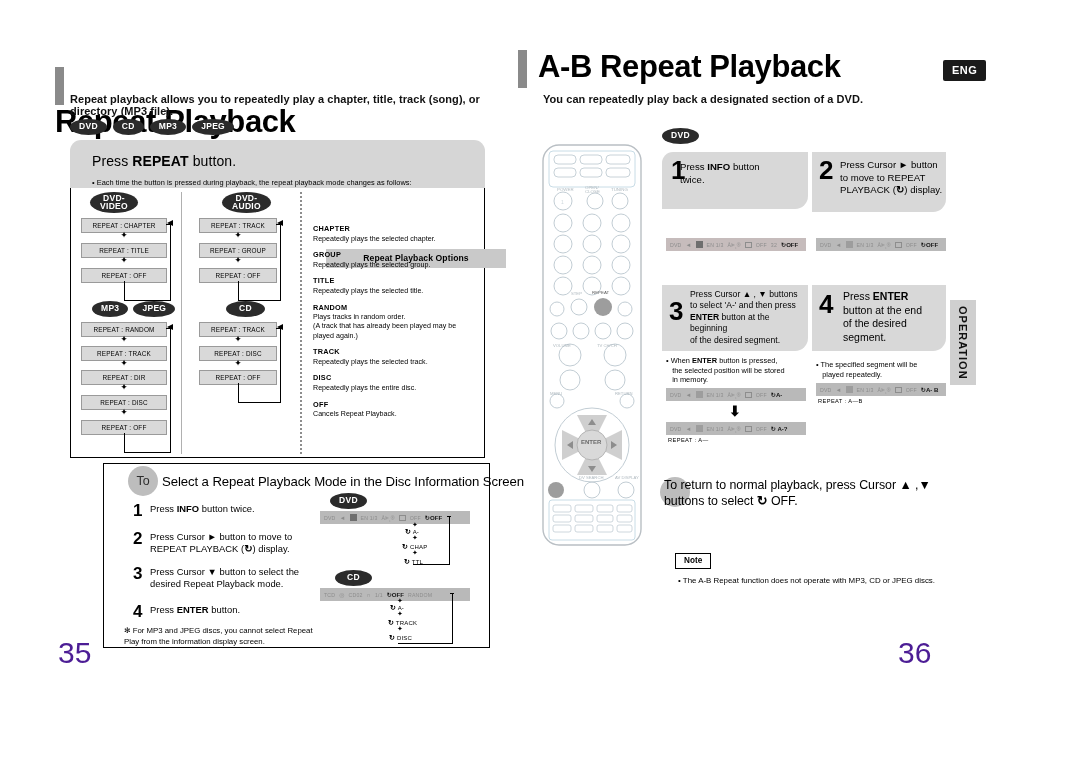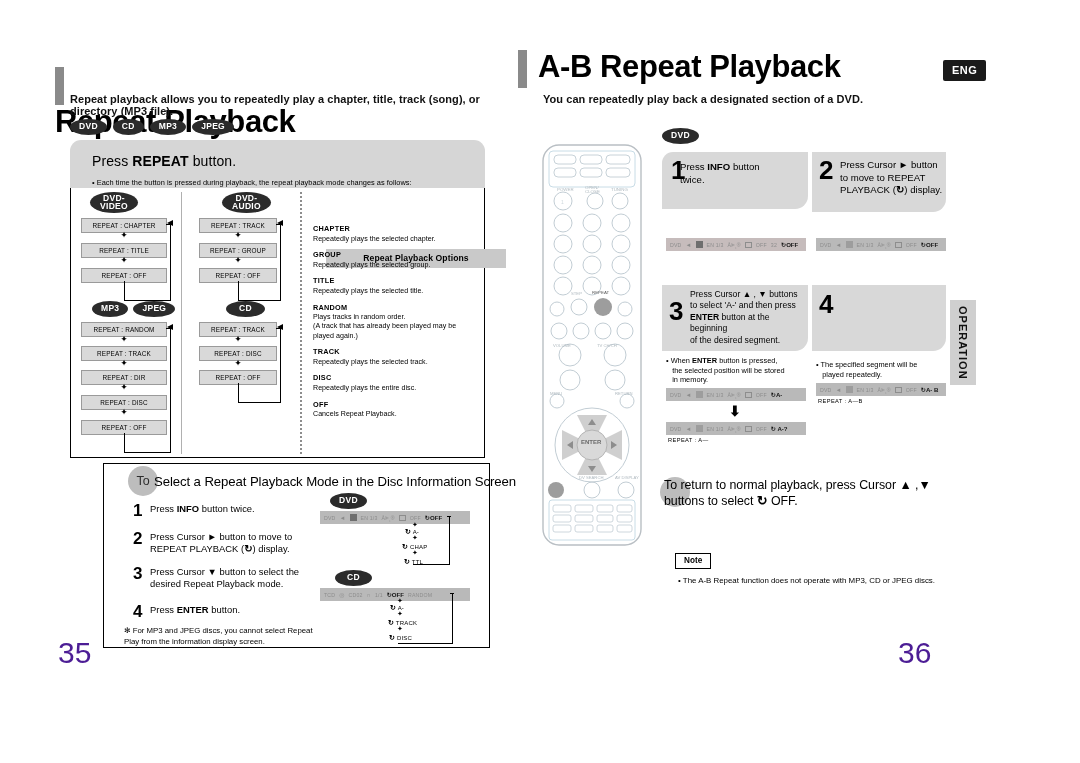--- a/index.html
+++ b/index.html
@@ -82,21 +82,21 @@
     position: absolute; background: #c9c9c9; font-size: 8.6px; font-weight: bold;
     text-align: center; padding: 4px 0 5px; letter-spacing: .1px;
   }
   .opt-list { position: absolute; }
   .opt-item { margin-bottom: 6.5px; }
   .opt-k { font-size: 7.3px; font-weight: bold; letter-spacing: .25px; }
   .opt-d { font-size: 7.1px; line-height: 9.2px; letter-spacing: .02px; margin-top: 1.5px; }
 
   
   .tobox { position: absolute; border: 1.6px solid #000; background: #fff; }
-  .tobox-head { position: absolute; display: flex; align-items: center; }
+  .tobox-head { position: absolute; display: flex; align-items: center; gap: 8px; }
   .circ-to {
     width: 30px; height: 30px; border-radius: 50%; background: #bdbdbd;
     display: flex; align-items: center; justify-content: center;
     font-size: 12.5px; color: #2d2d2d; flex: none;
   }
   .tobox-head-t { font-size: 13.2px; margin-left: -4px; letter-spacing: -.1px; }
 
   .step { position: absolute; display: flex; }
   .step-n { font-size: 17px; font-weight: bold; width: 17px; flex: none; line-height: 15px; }
   .step-t { font-size: 9.4px; line-height: 12.3px; letter-spacing: .02px; }
@@ -512,20 +512,21 @@
     <span class="osd-dim">EN 1/3</span>
     <span class="osd-dim">ÅÞ¸®</span>
     <span class="osd-box2"></span>
     <span class="osd-dim">OFF</span>
     <span class="osd-on">↻ A-?</span>
   </div>
   <div class="rep-label" style="left:668px; top:437px;">REPEAT : A—</div>
 
   <div class="card" style="left:812px; top:285px; width:134px; height:66px;"></div>
   <div class="card-n" style="left:819px; top:292px;">4</div>
+  <div class="card-t" style="left:843px; top:290px; width:100px; font-size:10.5px; line-height:13.6px;">Press <b>ENTER</b><br>button at the end<br>of the desired<br>segment.</div>
   <div class="bullet" style="left:816px; top:360px; width:132px;">• The specified segment will be<br>&nbsp;&nbsp;&nbsp;played repeatedly.</div>
   <div class="osd" style="left:816px; top:383px; width:130px;">
     <span class="osd-dim">DVD</span>
     <span class="osd-ic">◄</span>
     <span class="osd-box" style="background:#9d9d9d;"></span>
     <span class="osd-dim">EN 1/3</span>
     <span class="osd-dim">ÅÞ¸®</span>
     <span class="osd-box2"></span>
     <span class="osd-dim">OFF</span>
     <span class="osd-on">↻<span>A- B</span></span>

